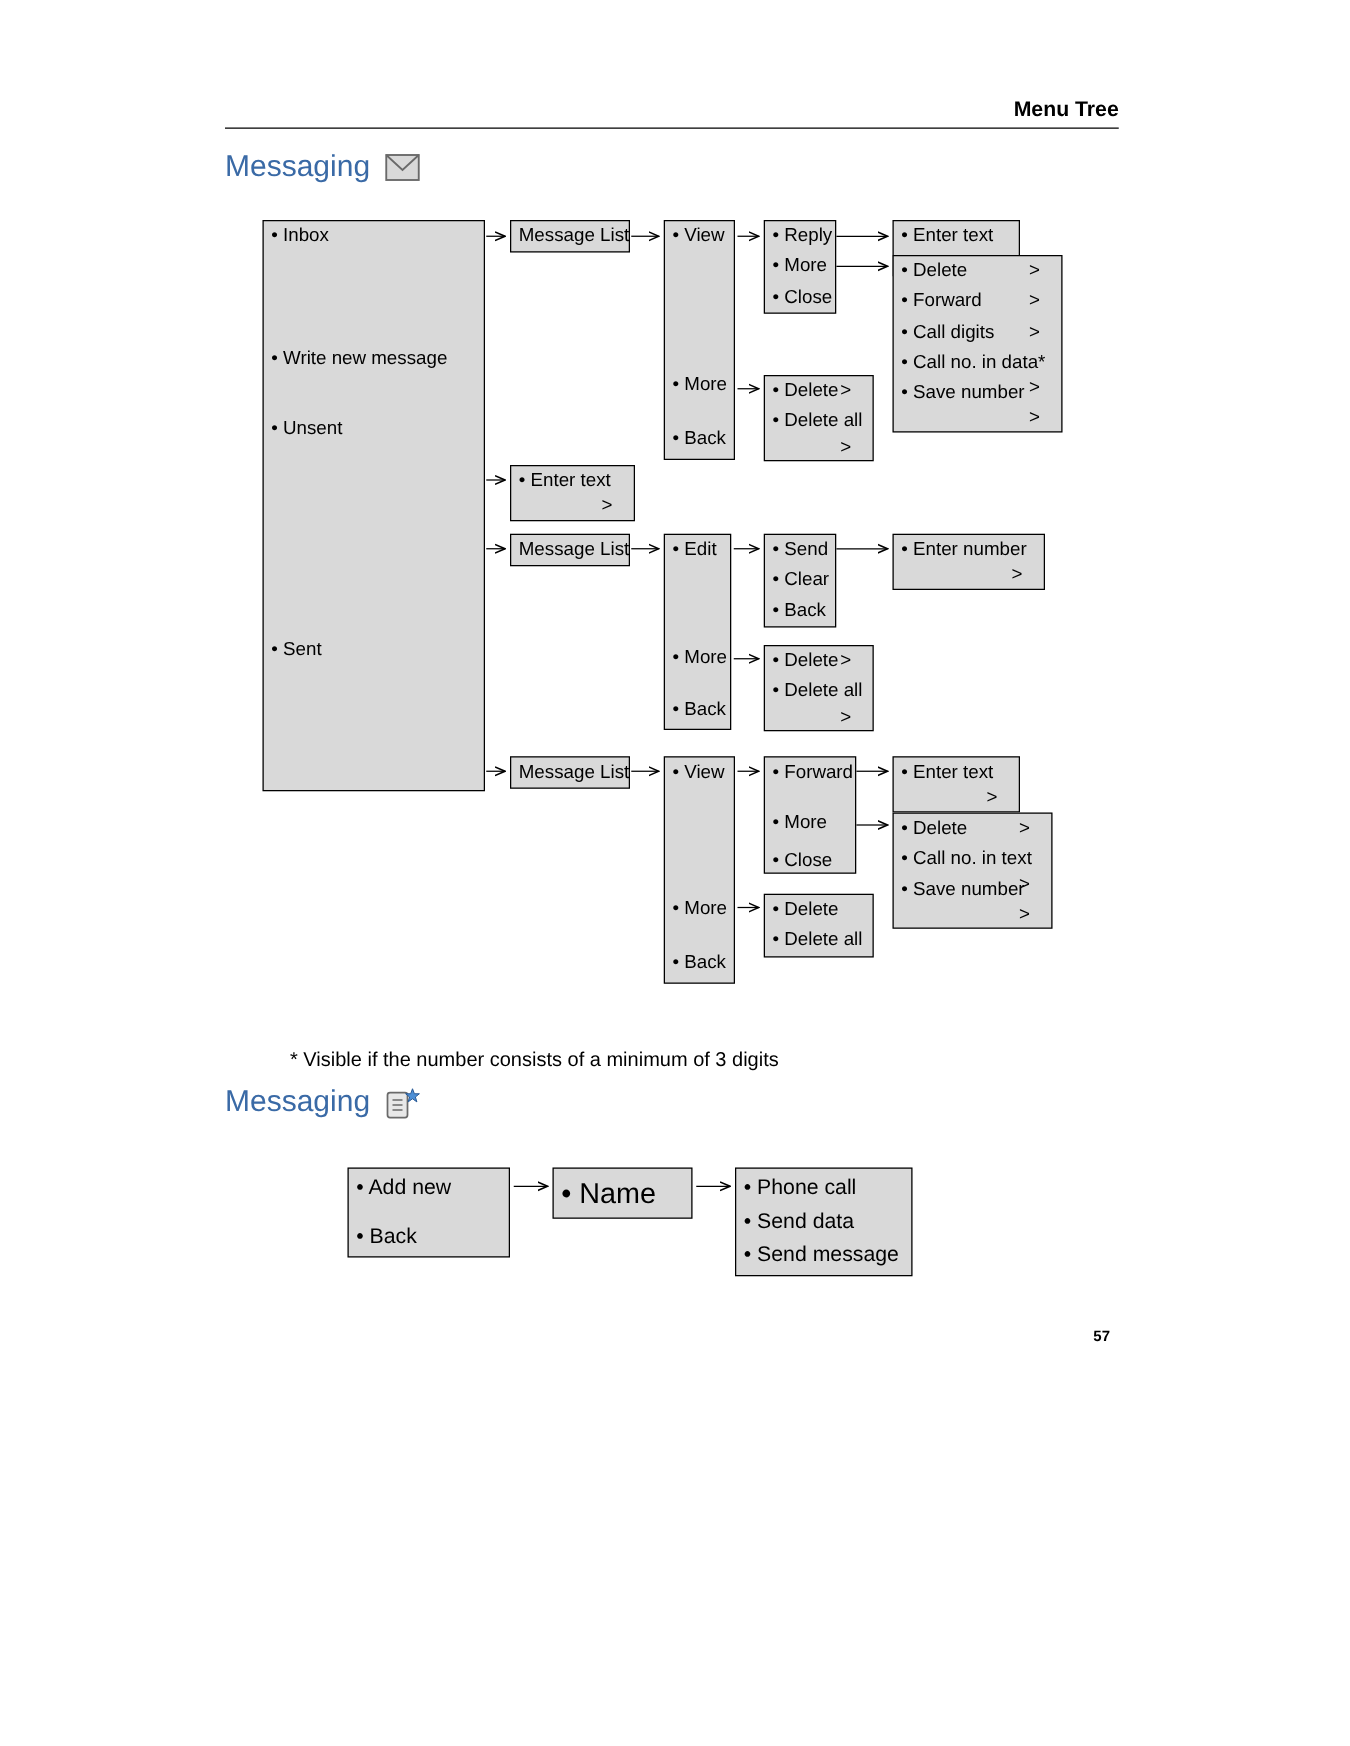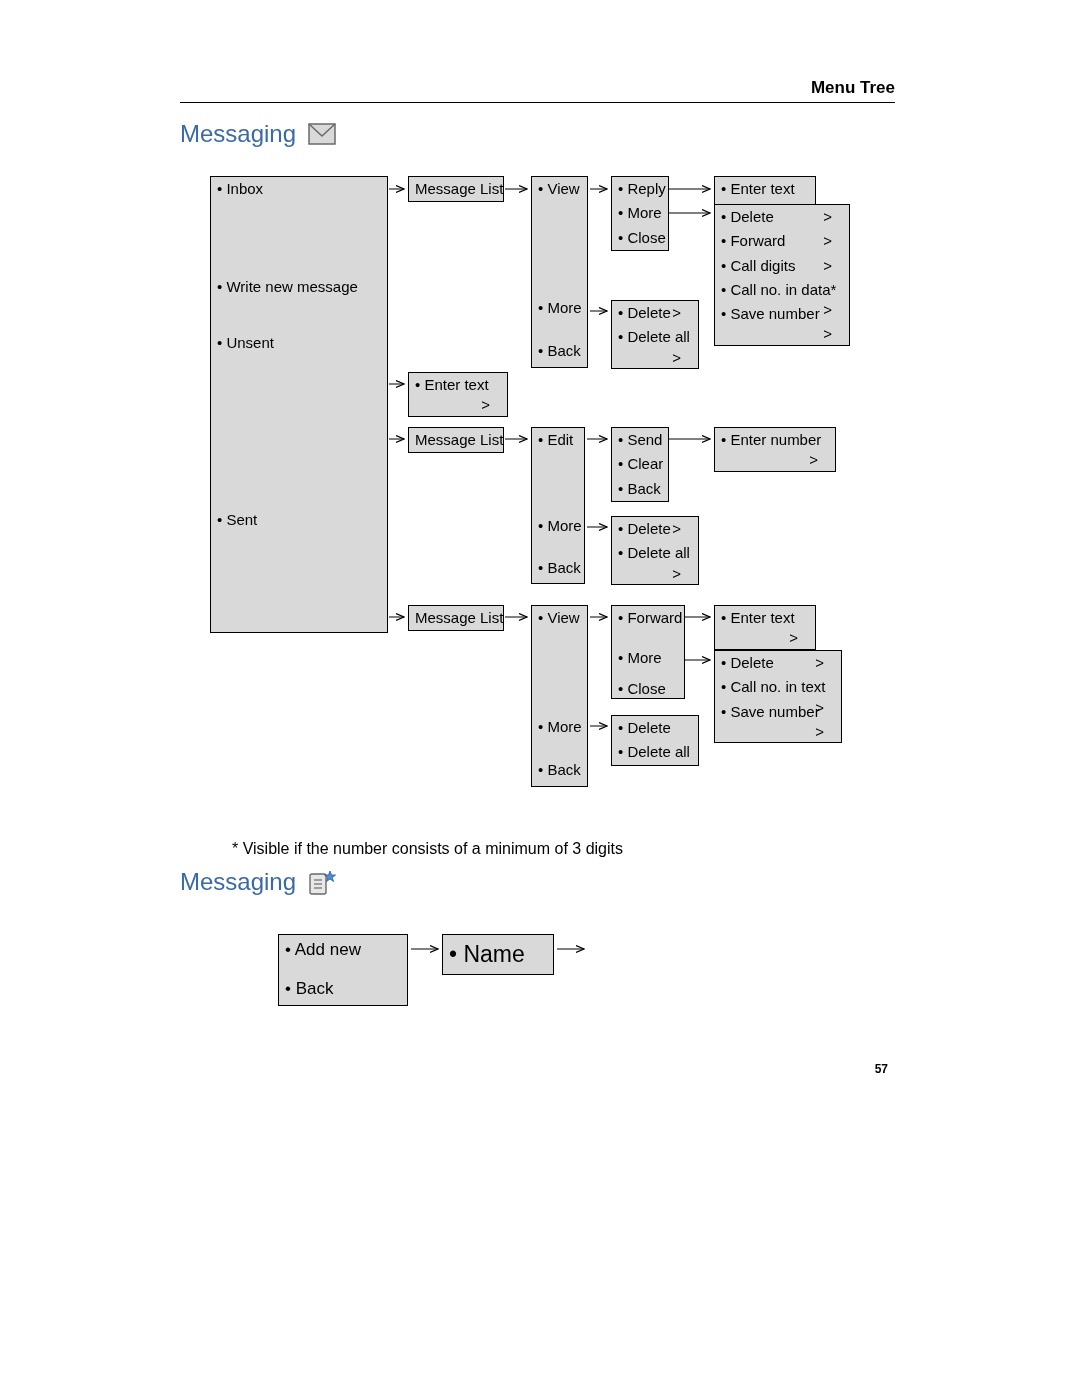--- a/index.html
+++ b/index.html
@@ -245,16 +245,21 @@
 
   <div class="box" style="top:934px;left:278px;width:128px;height:70px;font-size:17px">
     <div class="item bullet" style="padding-top:4px">Add new</div>
     <div class="item bullet" style="margin-top:12px">Back</div>
   </div>
 
   <div class="box" style="top:934px;left:442px;width:110px;font-size:23px">
     <div class="item bullet" style="padding:4px 6px">Name</div>
   </div>
 
+  <div class="box" style="top:934px;left:588px;width:140px;font-size:17px">
+    <div class="item bullet" style="padding-top:4px">Phone call</div>
+    <div class="item bullet">Send data</div>
+    <div class="item bullet" style="padding-bottom:4px">Send message</div>
+  </div>
 
   <div class="pagenum">57</div>
 
 </div>
 
 </body></html>

